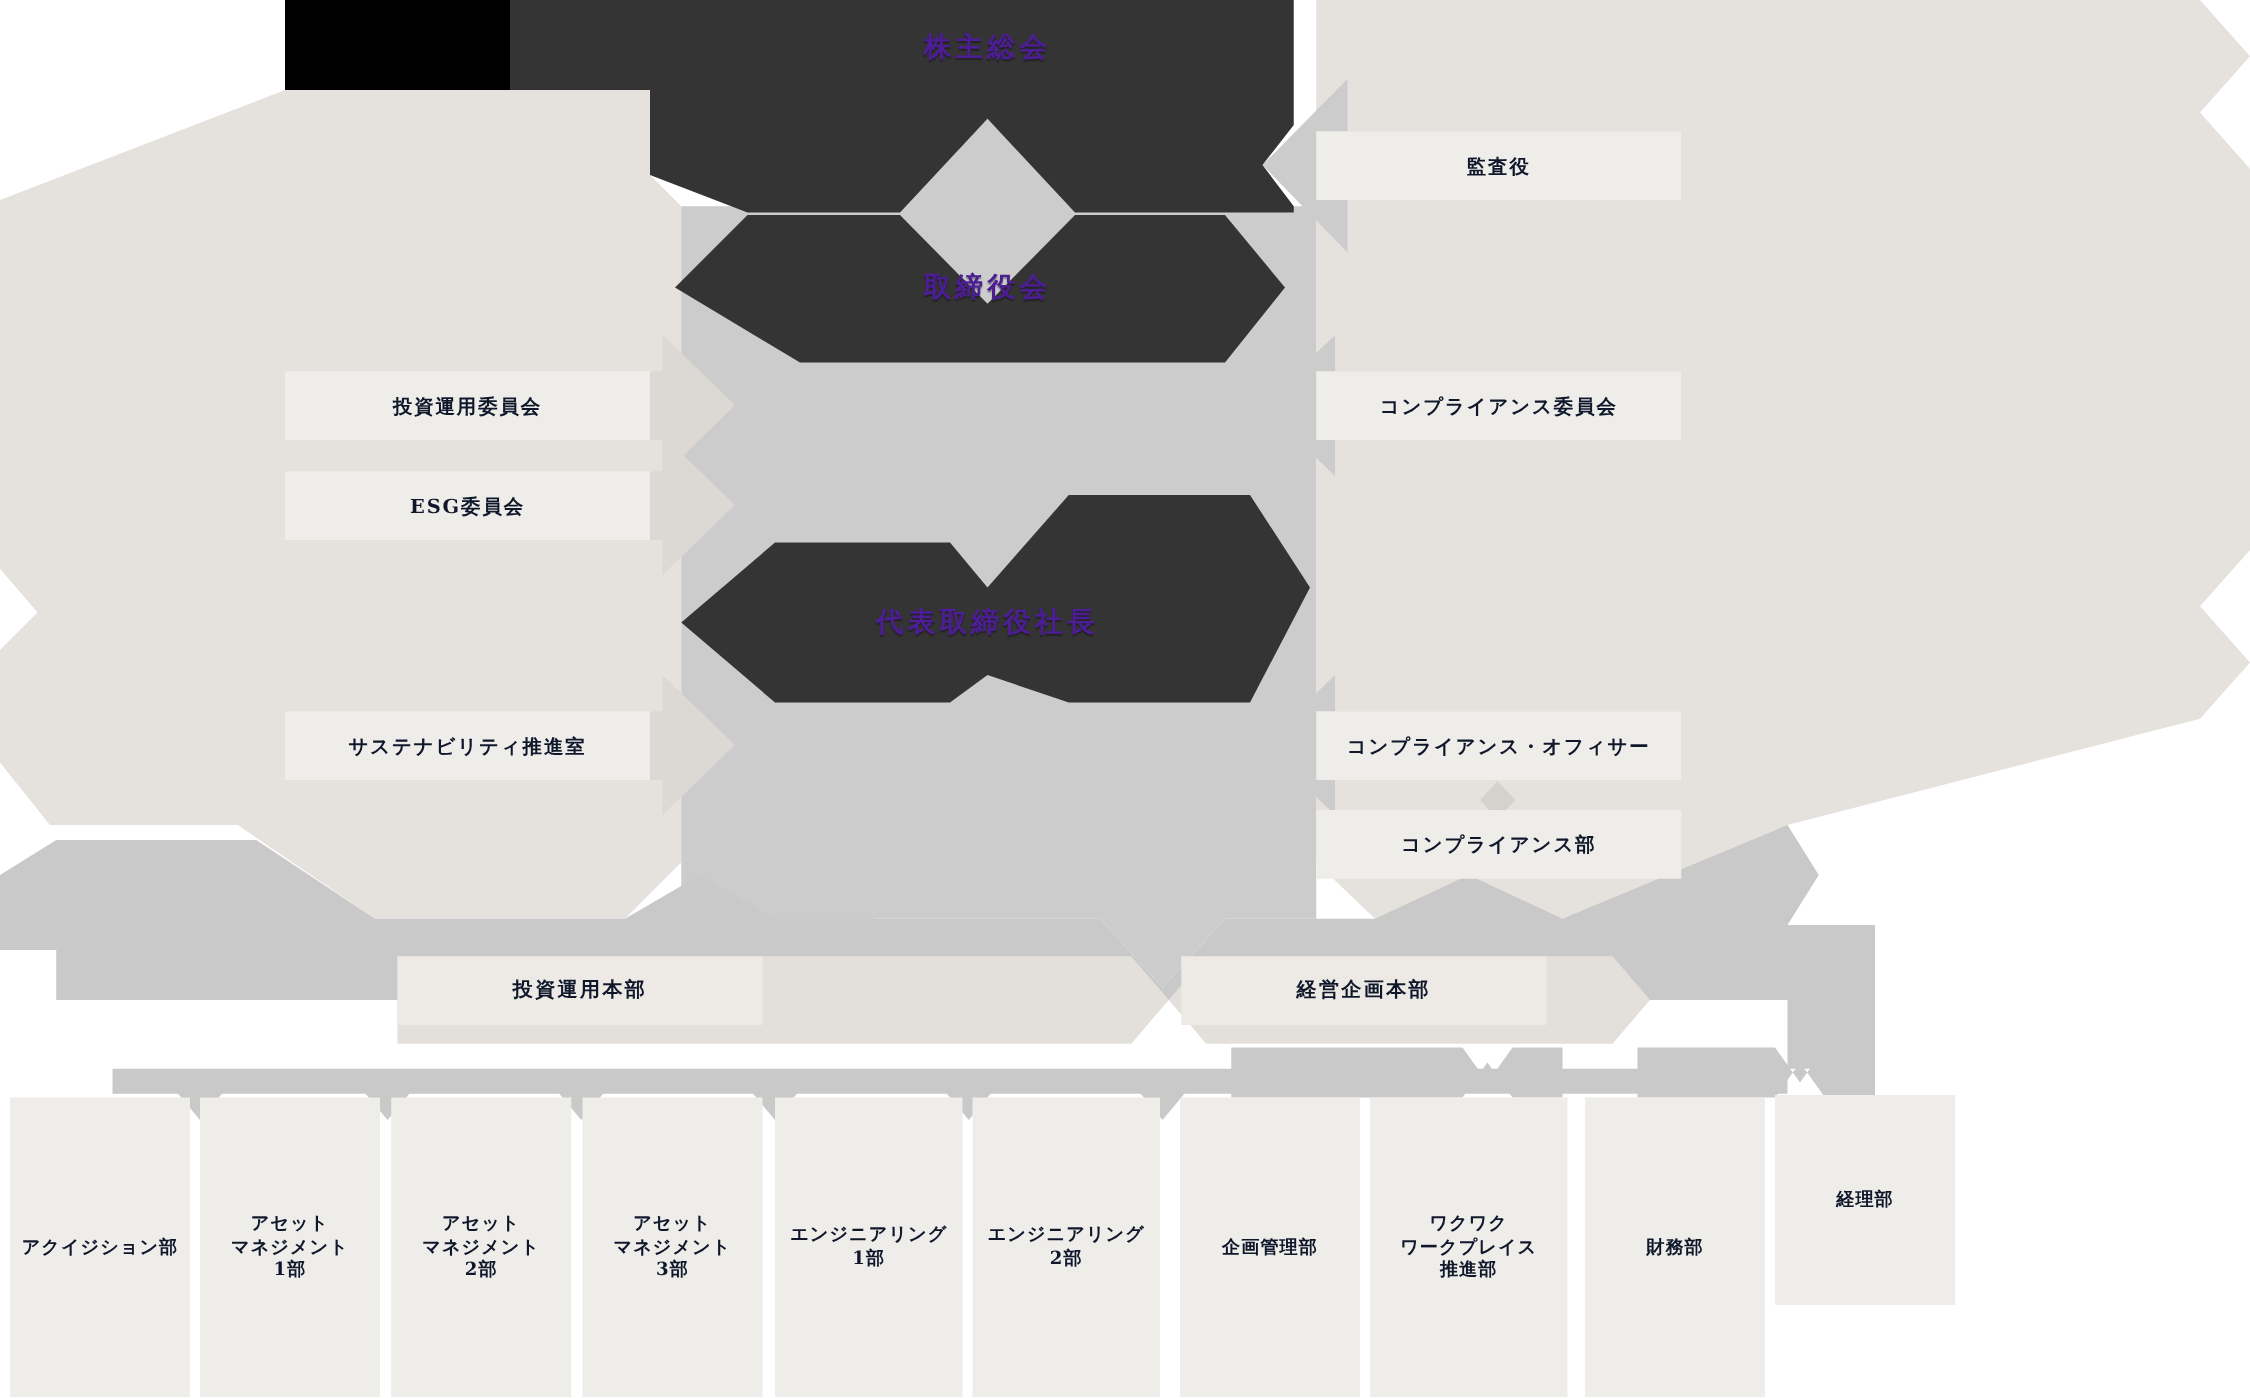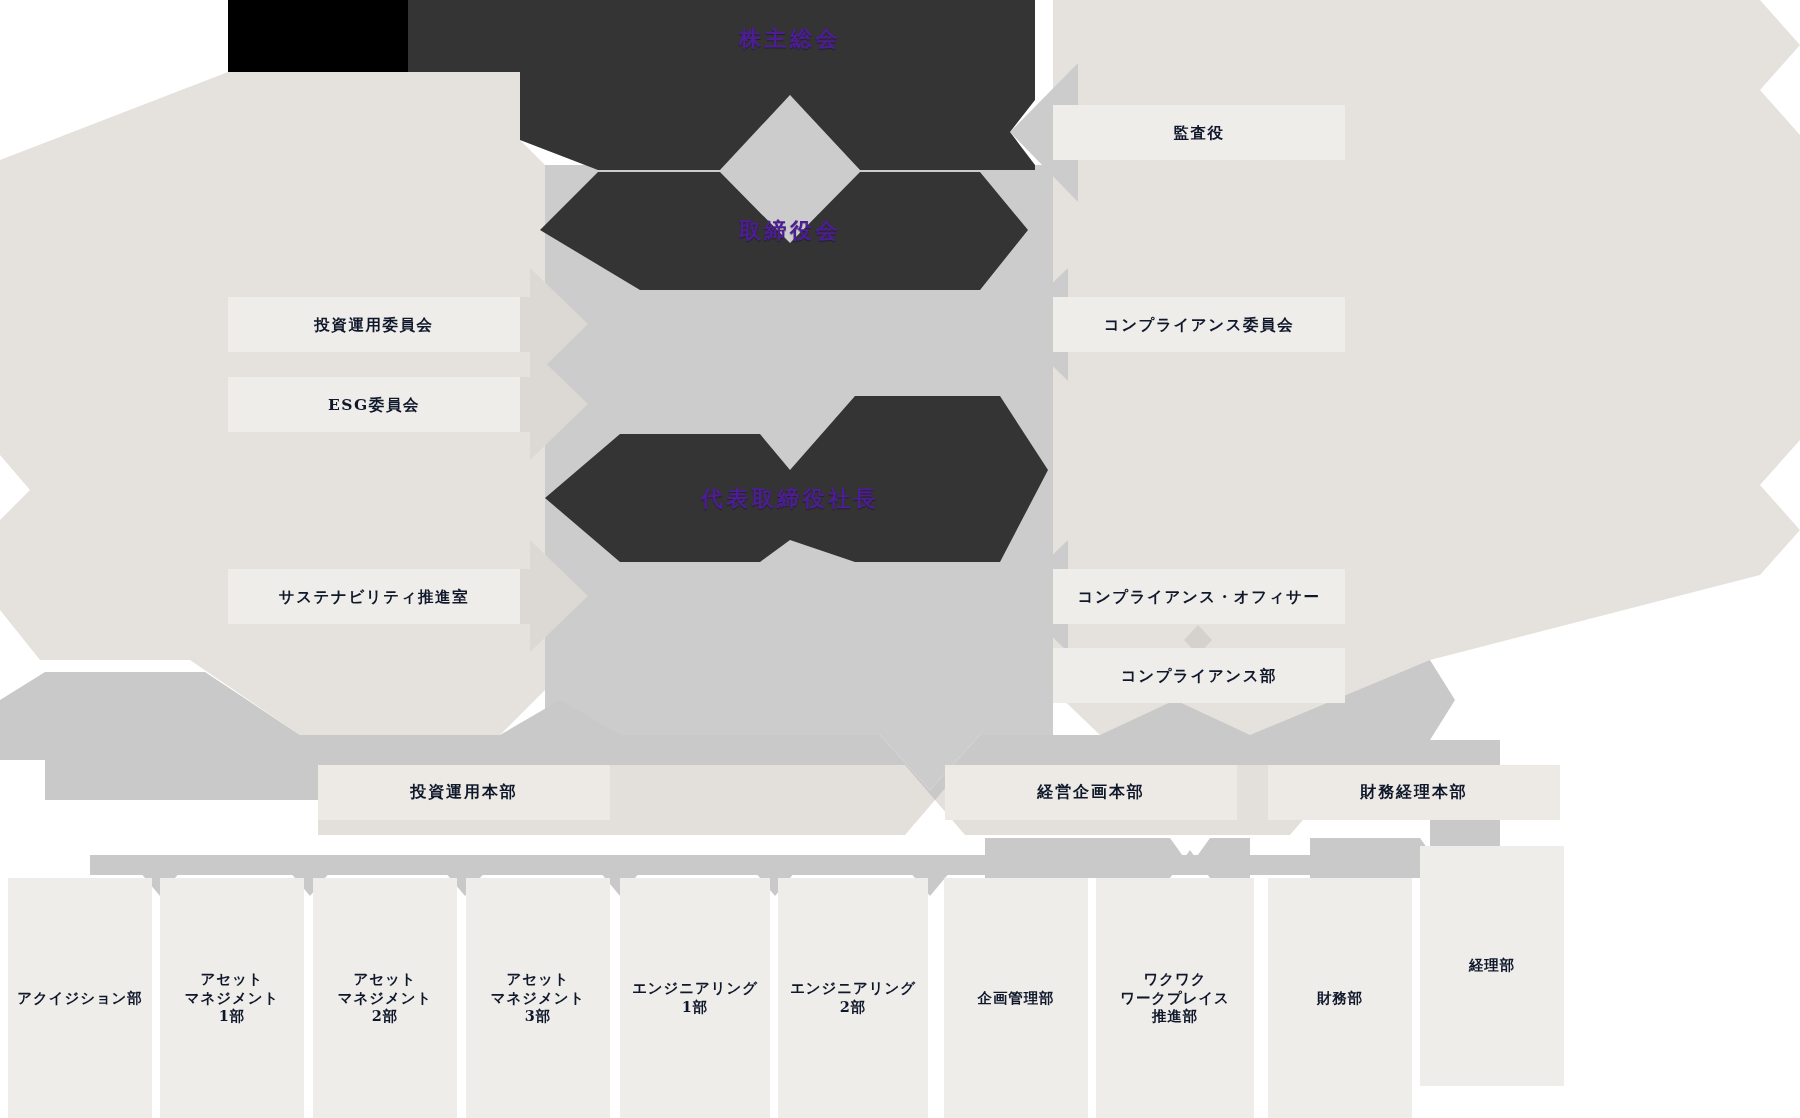--- a/index.html
+++ b/index.html
@@ -130,35 +130,34 @@
   <div class="node lightbox" style="left:1053px; top:297px; width:292px; height:55px;">コンプライアンス委員会</div>
 
   <div class="node lightbox" style="left:1053px; top:569px; width:292px; height:55px;">コンプライアンス・オフィサー</div>
 
   <div class="node lightbox" style="left:1053px; top:648px; width:292px; height:55px;">コンプライアンス部</div>
 
   <div class="node hq" style="left:318px; top:765px; width:292px; height:55px;">投資運用本部</div>
 
   <div class="node hq" style="left:945px; top:765px; width:292px; height:55px;">経営企画本部</div>
 
-  <div class="node hq" style="left:1268px; top:765px; width:292px; height:55px;">財務経理本部</div>
 
   <div class="node leafbox" style="left:8px;    top:878px; width:144px; height:240px;">アクイジション部</div>
 
   <div class="node leafbox" style="left:160px;  top:878px; width:144px; height:240px;">アセット<br>マネジメント<br>1部</div>
 
   <div class="node leafbox" style="left:313px;  top:878px; width:144px; height:240px;">アセット<br>マネジメント<br>2部</div>
 
   <div class="node leafbox" style="left:466px;  top:878px; width:144px; height:240px;">アセット<br>マネジメント<br>3部</div>
 
   <div class="node leafbox" style="left:620px;  top:878px; width:150px; height:240px;">エンジニアリング<br>1部</div>
 
   <div class="node leafbox" style="left:778px;  top:878px; width:150px; height:240px;">エンジニアリング<br>2部</div>
 
   <div class="node leafbox" style="left:944px;  top:878px; width:144px; height:240px;">企画管理部</div>
 
   <div class="node leafbox" style="left:1096px; top:878px; width:158px; height:240px;">ワクワク<br>ワークプレイス<br>推進部</div>
 
   <div class="node leafbox" style="left:1268px; top:878px; width:144px; height:240px;">財務部</div>
 
-  <div class="node leafbox" style="left:1420px; top:846px; width:144px; height:240px;font-family:Liberation Mono, monospace;">経理部</div>
+  <div class="node leafbox" style="left:1420px; top:876px; width:144px; height:168px;">経理部</div>
 
 </div>
 
 </body></html>

